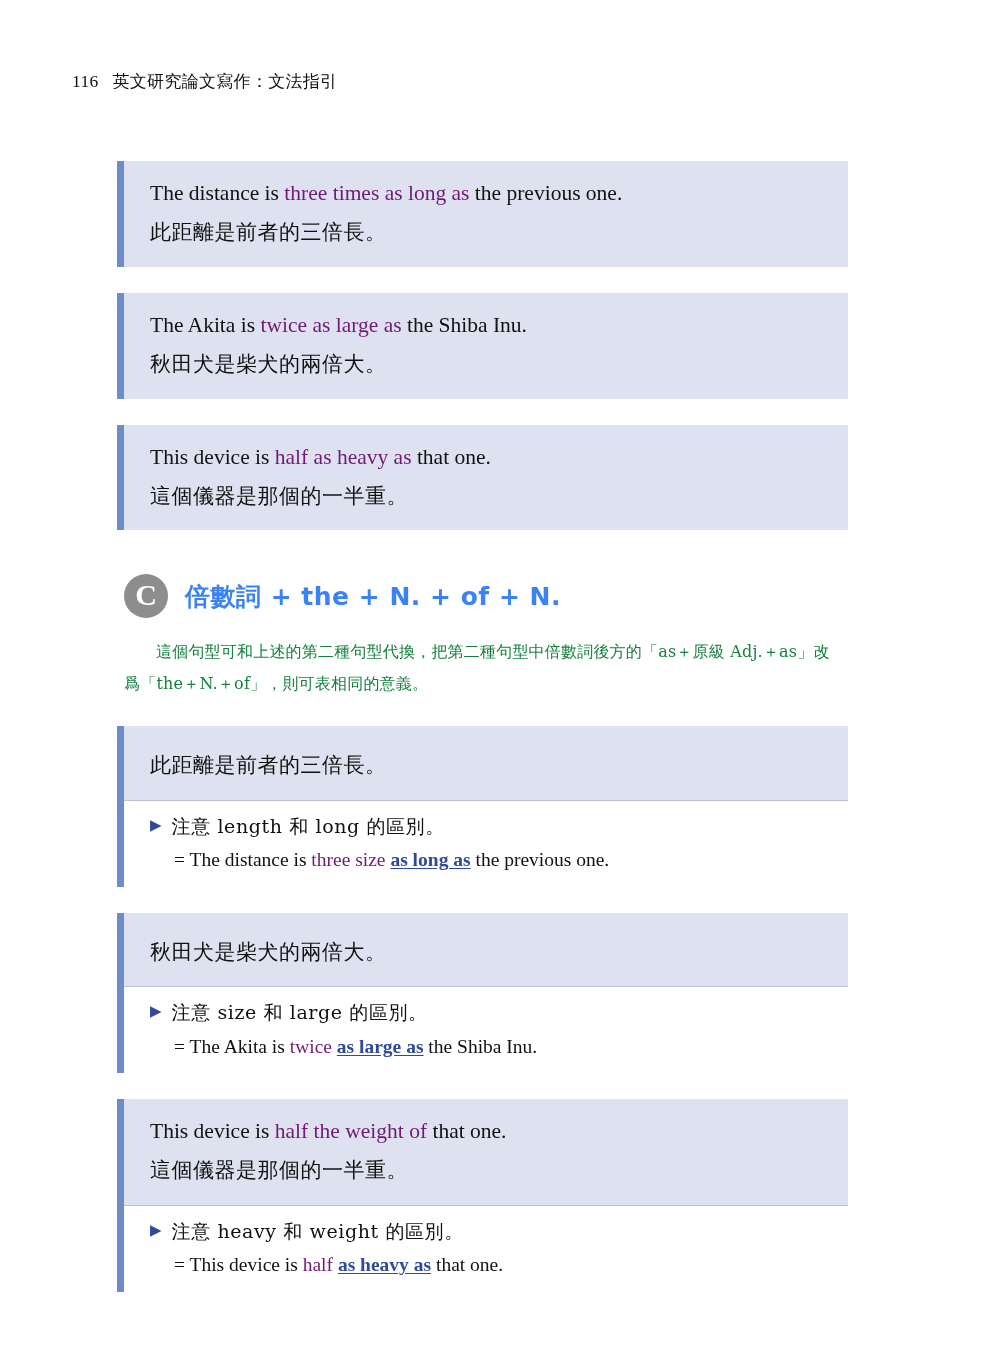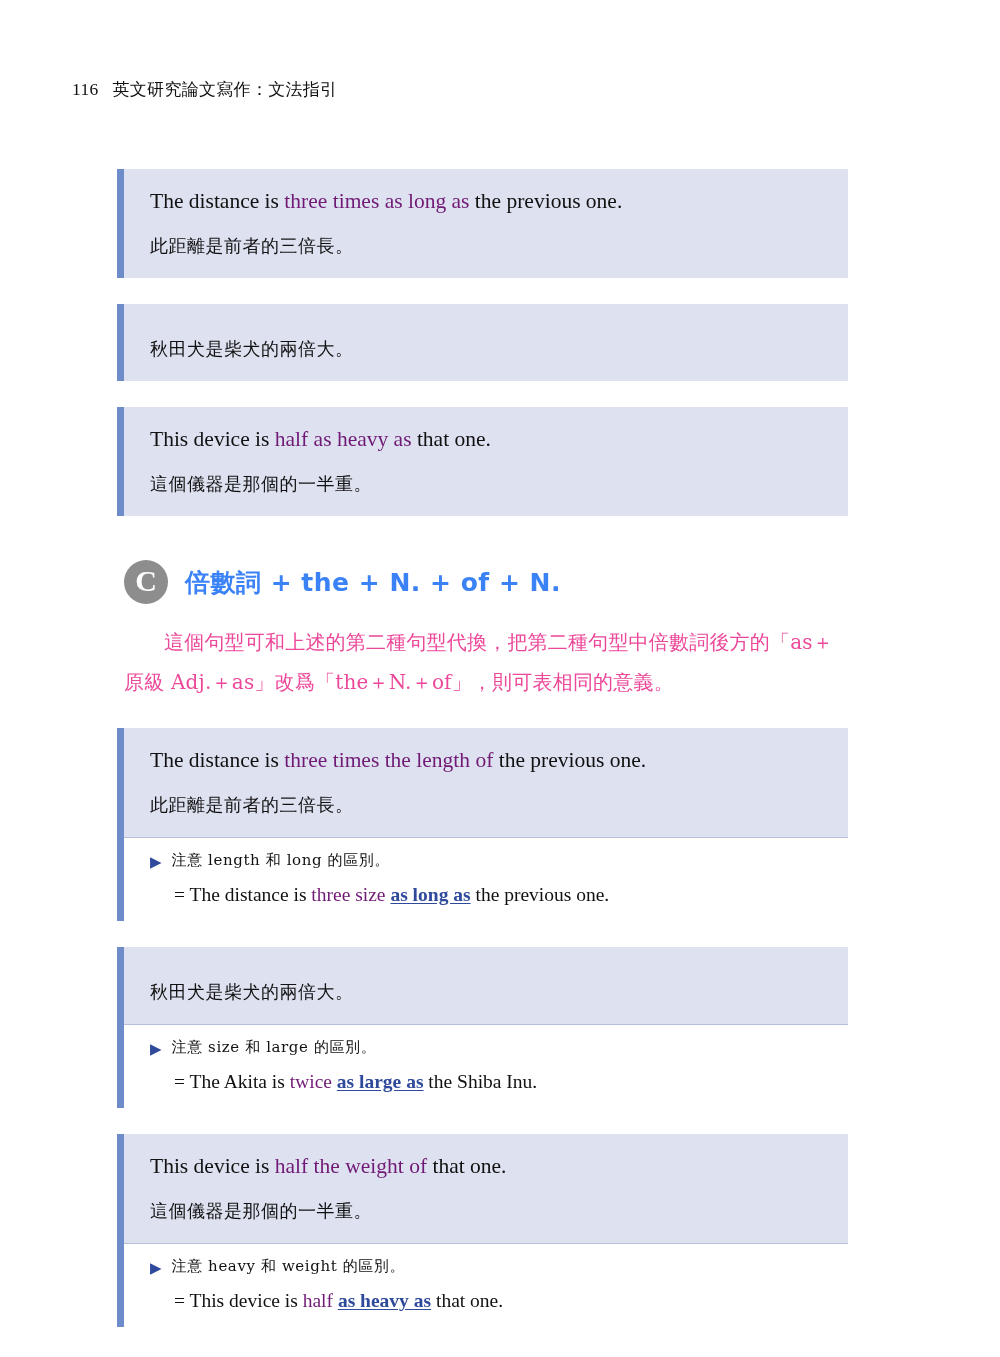--- a/index.html
+++ b/index.html
@@ -11,21 +11,21 @@
     width: 1000px;
     height: 1357px;
     position: relative;
     font-family: "Liberation Serif", "DejaVu Serif", serif;
     color: #1a1a1a;
     overflow: hidden;
   }
 
   .page {
     position: absolute;
-    left: 0; top: 12px;
+    left: 0; top: 4px;
     width: 1000px;
     height: 1211px;
   }
 
   
   .page-header {
     position: absolute;
     left: 72px;
     top: 66px;
     display: flex;
@@ -72,23 +72,23 @@
     padding: 16px 22px 18px 26px;
   }
   .ex-en {
     font-size: 21.5px;
     line-height: 1.5;
     color: #111;
     white-space: nowrap;
   }
   .ex-zh {
     font-family: "DejaVu Sans", "Liberation Sans", sans-serif;
-    font-size: 18px;
+    font-size: 21px;
     line-height: 1.55;
-    margin-top: 15px;
+    margin-top: 7px;
     color: #111;
     letter-spacing: 0.5px;
   }
   .hl {
     color: #701a75;
   }
 
   
   .note-body {
     margin-left: 7px;
@@ -105,21 +105,21 @@
     color: #111;
   }
   .tri-icon {
     color: #2f4a9b;
     font-size: 15px;
     line-height: 1.65;
     flex: 0 0 auto;
   }
   .note-zh {
     font-family: "DejaVu Serif", "Liberation Serif", serif;
-    font-size: 15px;
+    font-size: 19px;
     letter-spacing: 0.6px;
   }
   .note-eq {
     margin-top: 6px;
     padding-left: 24px;
     font-size: 19.5px;
     line-height: 1.45;
     color: #111;
     white-space: nowrap;
   }
@@ -158,23 +158,23 @@
     font-family: "DejaVu Sans", "Liberation Sans", sans-serif;
     font-size: 25px;
     font-weight: 700;
     color: #3b82f6;
     letter-spacing: 0.5px;
   }
 
   
   .body-para {
     font-family: "DejaVu Serif", "Liberation Serif", serif;
-    font-size: 20px;
+    font-size: 16px;
     line-height: 2.0;
-    color: #ec4899;
+    color: #15803d;
     text-indent: 2em;
     margin: 0 0 26px 7px;
     width: 715px;
     letter-spacing: 0.2px;
   }
 </style>
 </head>
 <body>
 
 <div class="page">
@@ -190,20 +190,21 @@
       <div class="accent-bar"></div>
       <div class="example-body">
         <div class="ex-en"><span>The distance is </span><span class="hl">three times as long as</span><span> the previous one.</span></div>
         <div class="ex-zh">此距離是前者的三倍長。</div>
       </div>
     </div>
 
     <div class="example-group">
       <div class="accent-bar"></div>
       <div class="example-body">
+        <div class="ex-en"><span>The Akita is </span><span class="hl">twice as large as</span><span> the Shiba Inu.</span></div>
         <div class="ex-zh">秋田犬是柴犬的兩倍大。</div>
       </div>
     </div>
 
     <div class="example-group">
       <div class="accent-bar"></div>
       <div class="example-body">
         <div class="ex-en"><span>This device is </span><span class="hl">half as heavy as</span><span> that one.</span></div>
         <div class="ex-zh">這個儀器是那個的一半重。</div>
       </div>
@@ -212,21 +213,20 @@
     <div class="section-heading">
       <div class="badge-circle">C</div>
       <div class="heading-text">倍數詞 + the + N. + of + N.</div>
     </div>
 
     <p class="body-para">這個句型可和上述的第二種句型代換，把第二種句型中倍數詞後方的「as＋原級 Adj.＋as」改爲「the＋N.＋of」，則可表相同的意義。</p>
 
     <div class="example-group">
       <div class="accent-bar"></div>
       <div class="example-body">
-        <div class="ex-en"><span>The distance is </span><span class="hl">three times the length of</span><span> the previous one.</span></div>
         <div class="ex-zh">此距離是前者的三倍長。</div>
       </div>
       <div class="note-body">
         <div class="note-line">
           <span class="tri-icon">▶</span>
           <span class="note-zh">注意 length 和 long 的區別。</span>
         </div>
         <div class="note-eq"><span>= The distance is </span><span class="hl">three size </span><span class="hl-u">as long as</span><span> the previous one.</span></div>
       </div>
     </div>

